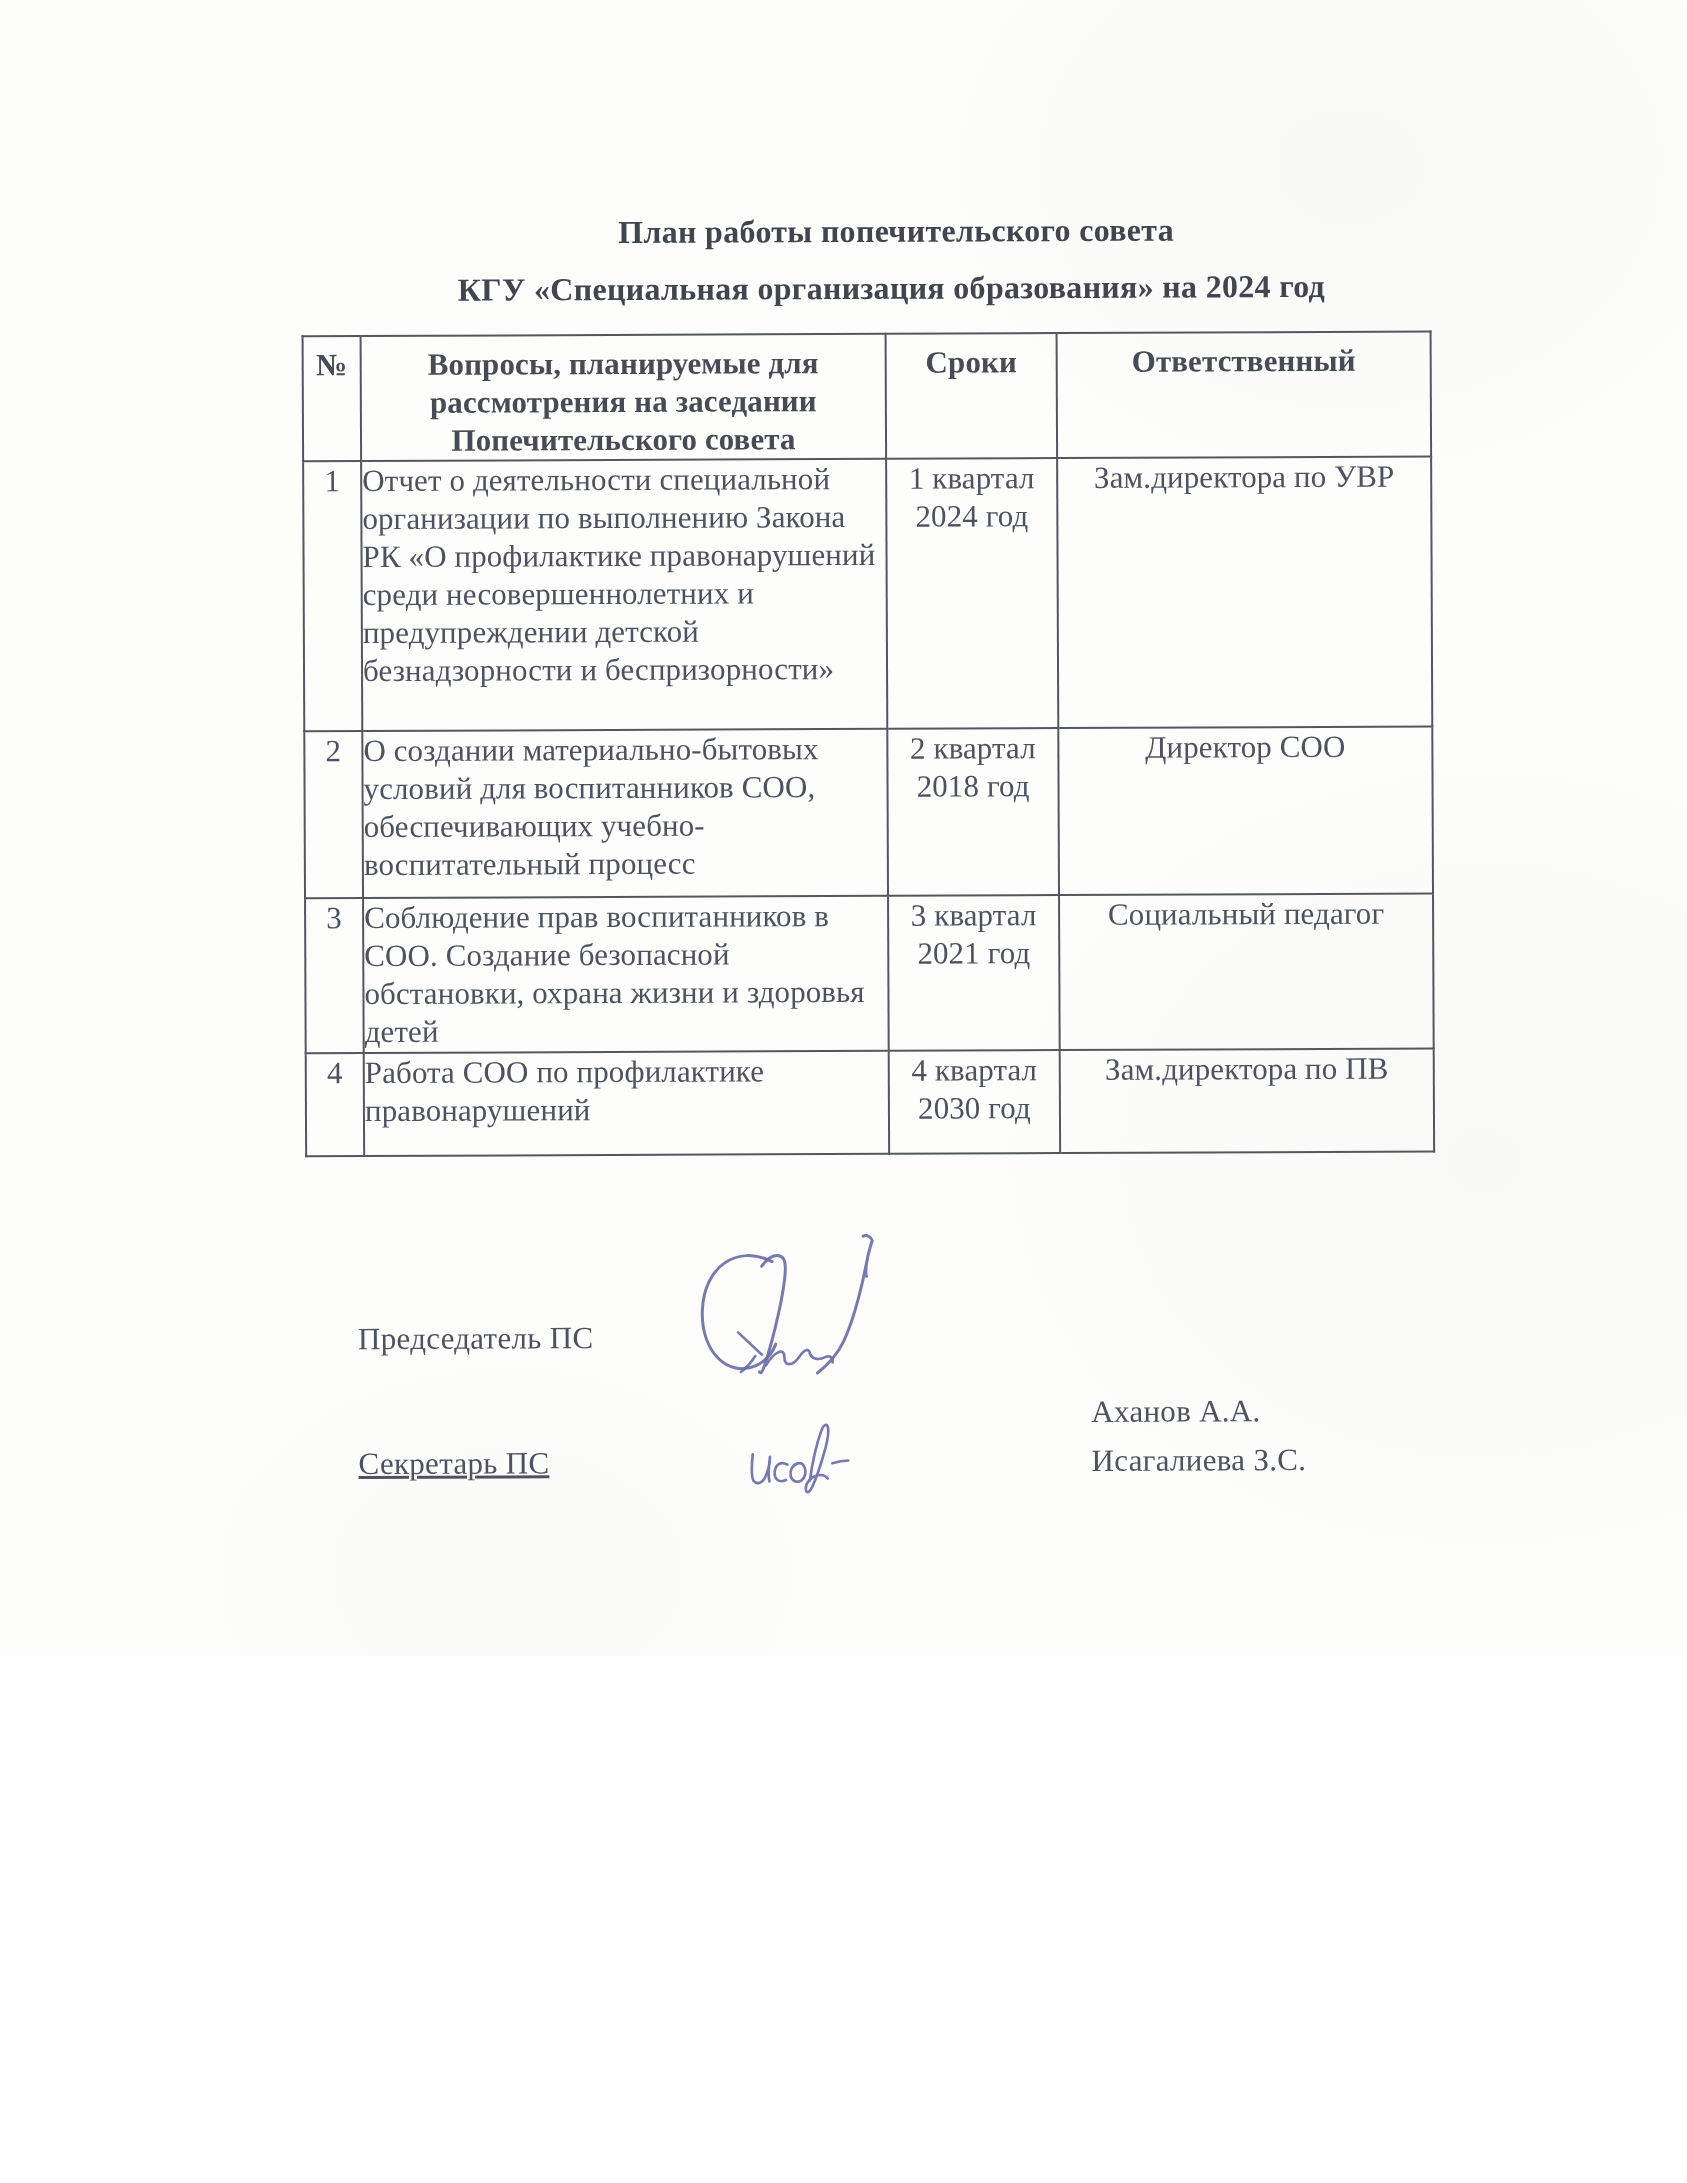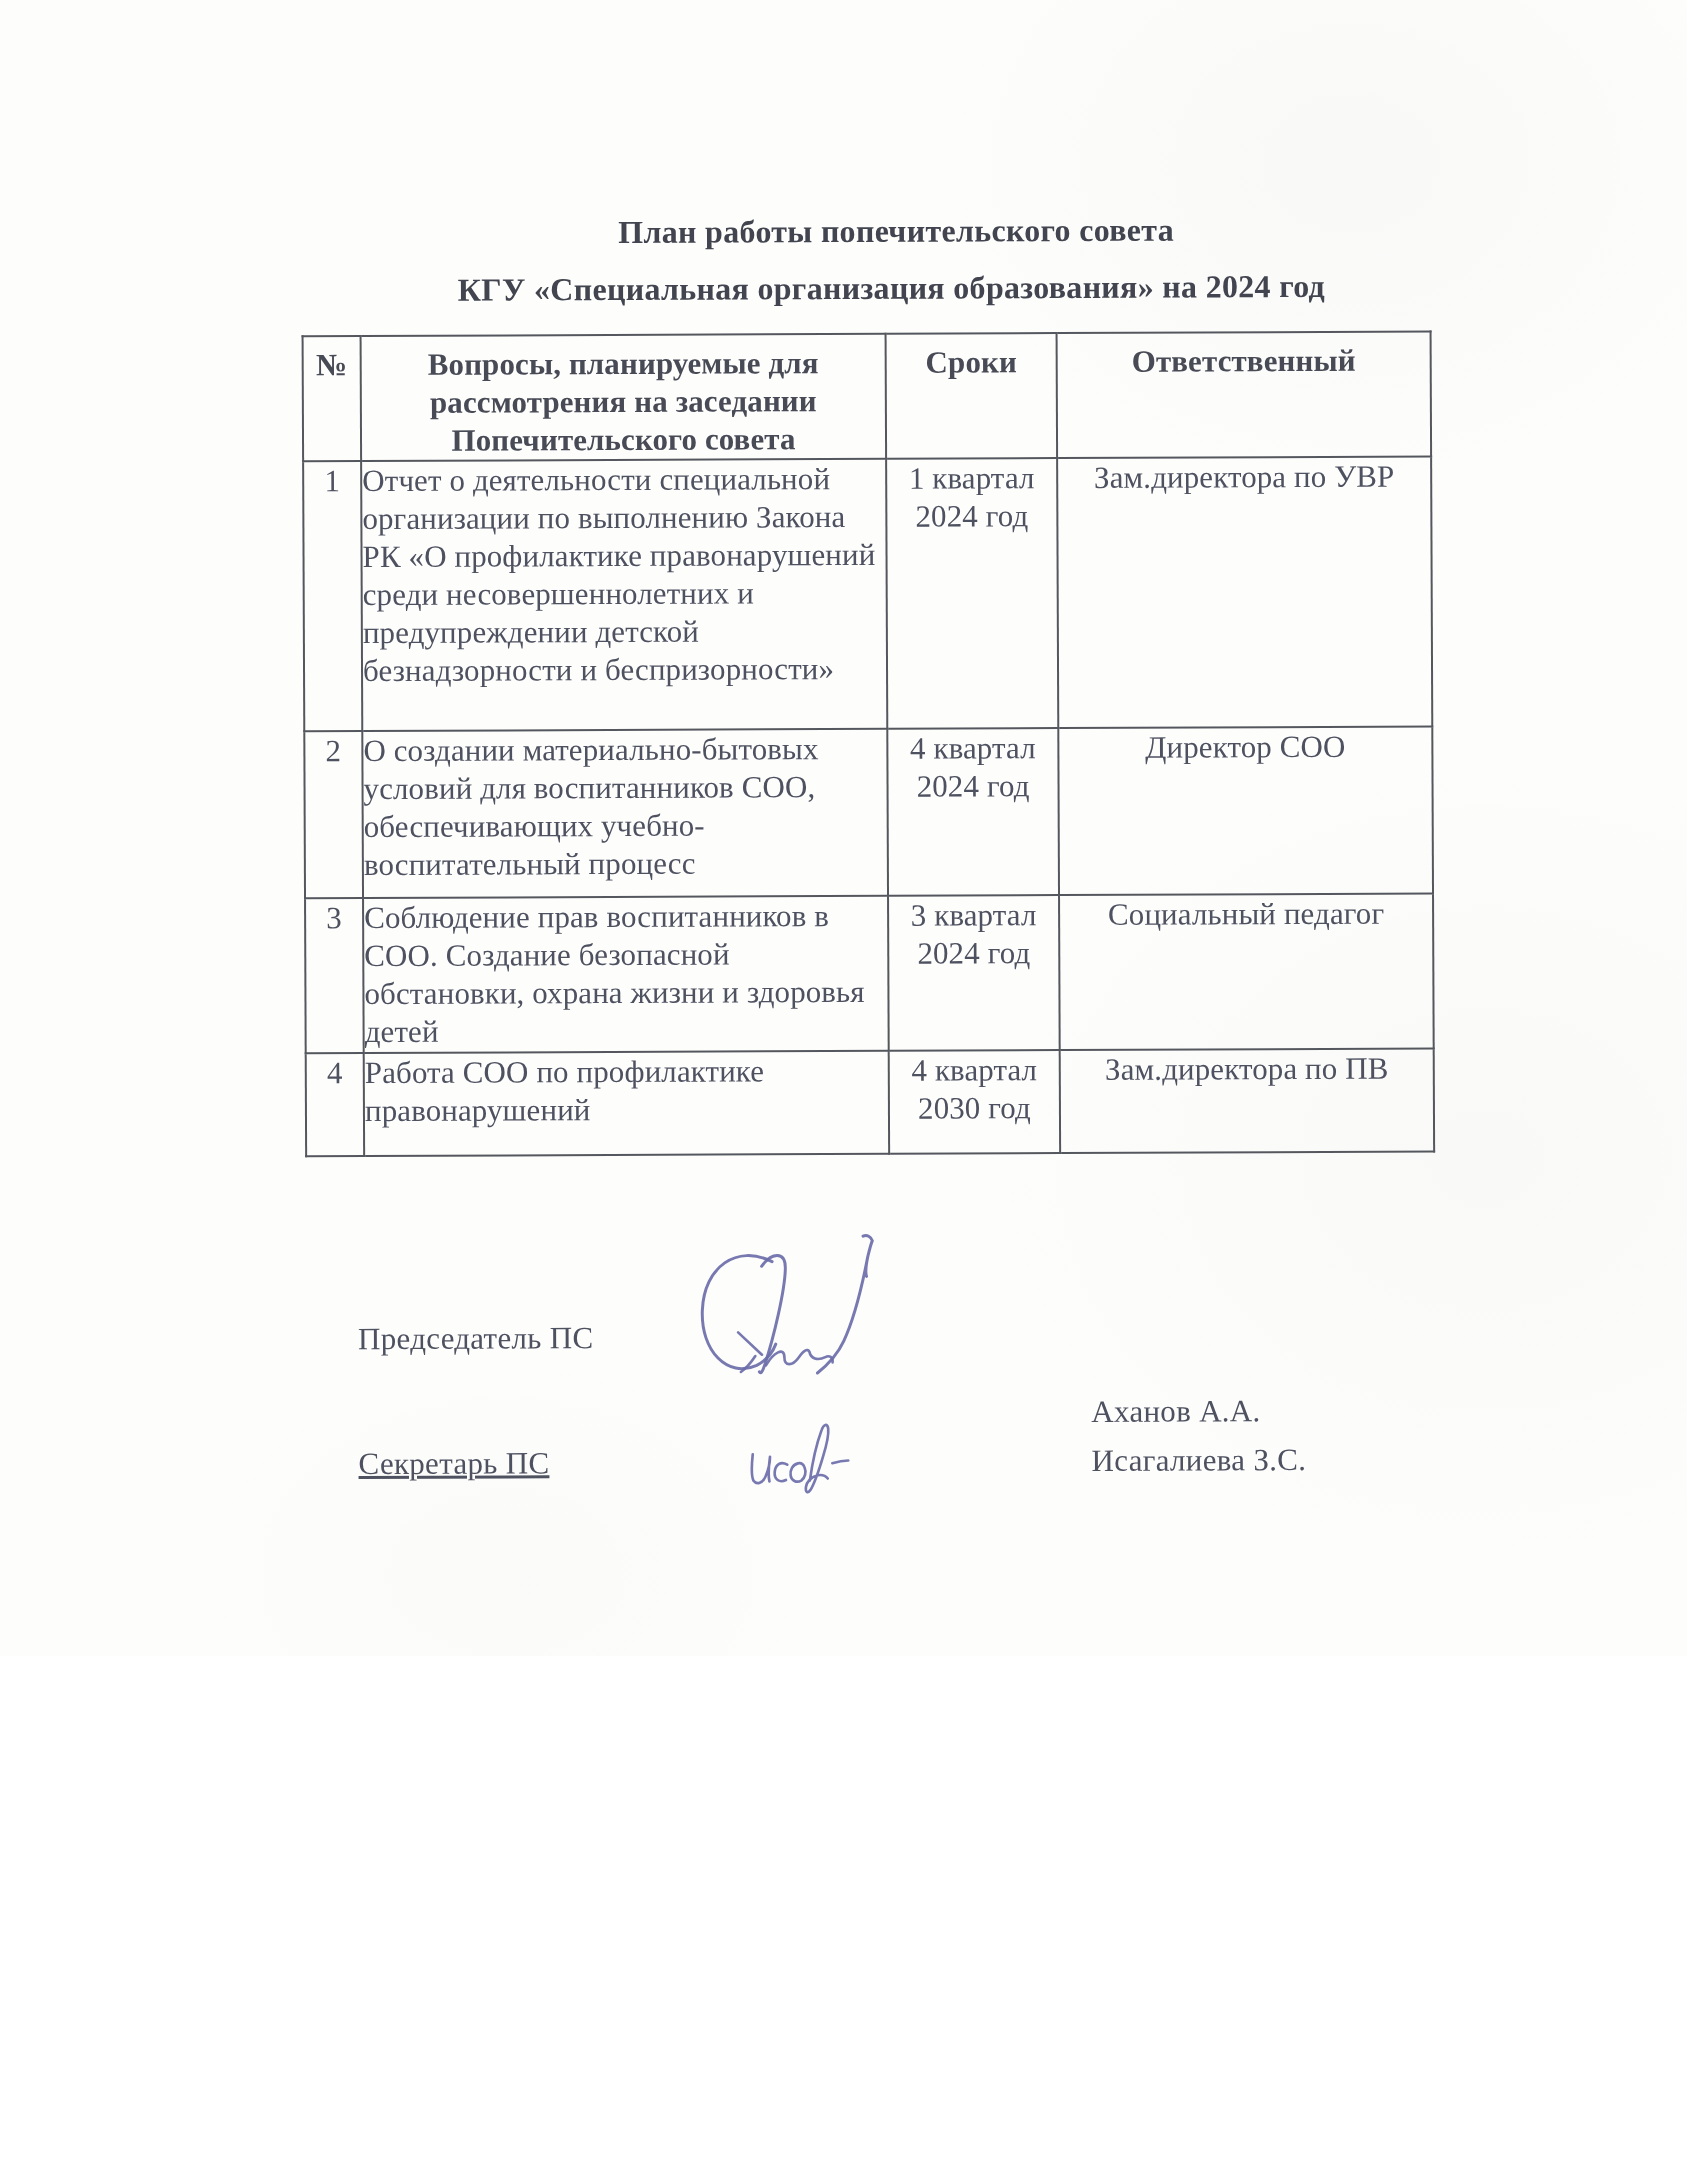--- a/index.html
+++ b/index.html
@@ -126,27 +126,27 @@
       <tbody>
         <tr class="row-1">
           <td class="td-num">1</td>
           <td class="td-q">Отчет о деятельности специальной организации по выполнению Закона РК «О профилактике правонарушений среди несовершеннолетних и предупреждении детской безнадзорности и беспризорности»</td>
           <td class="td-t">1 квартал 2024 год</td>
           <td class="td-r">Зам.директора по УВР</td>
         </tr>
         <tr class="row-2">
           <td class="td-num">2</td>
           <td class="td-q">О создании материально-бытовых условий для воспитанников СОО, обеспечивающих учебно-воспитательный процесс</td>
-          <td class="td-t">4 квартал 2024 год</td>
+          <td class="td-t">2 квартал 2018 год</td>
           <td class="td-r">Директор СОО</td>
         </tr>
         <tr class="row-3">
           <td class="td-num">3</td>
           <td class="td-q">Соблюдение прав воспитанников в СОО. Создание безопасной обстановки, охрана жизни и здоровья детей</td>
-          <td class="td-t">3 квартал 2024 год</td>
+          <td class="td-t">3 квартал 2021 год</td>
           <td class="td-r">Социальный педагог</td>
         </tr>
         <tr class="row-4">
           <td class="td-num">4</td>
           <td class="td-q">Работа СОО по профилактике правонарушений</td>
           <td class="td-t">4 квартал 2030 год</td>
           <td class="td-r">Зам.директора по ПВ</td>
         </tr>
       </tbody>
     </table>

